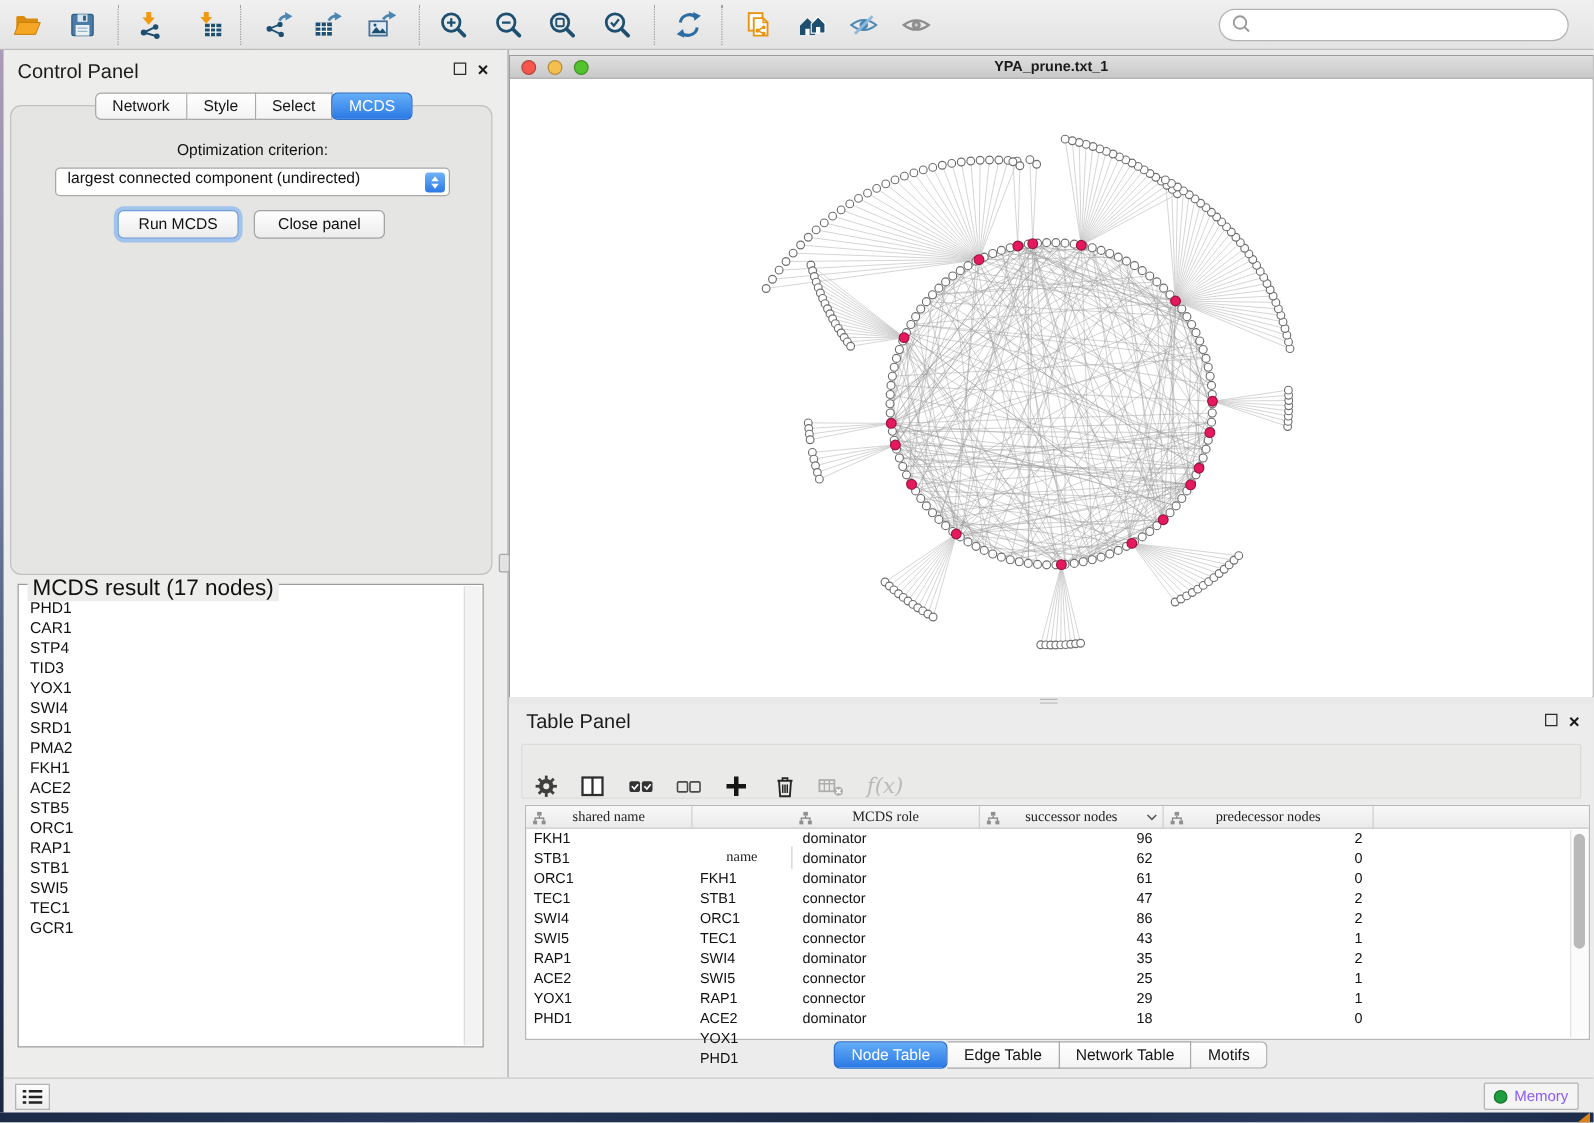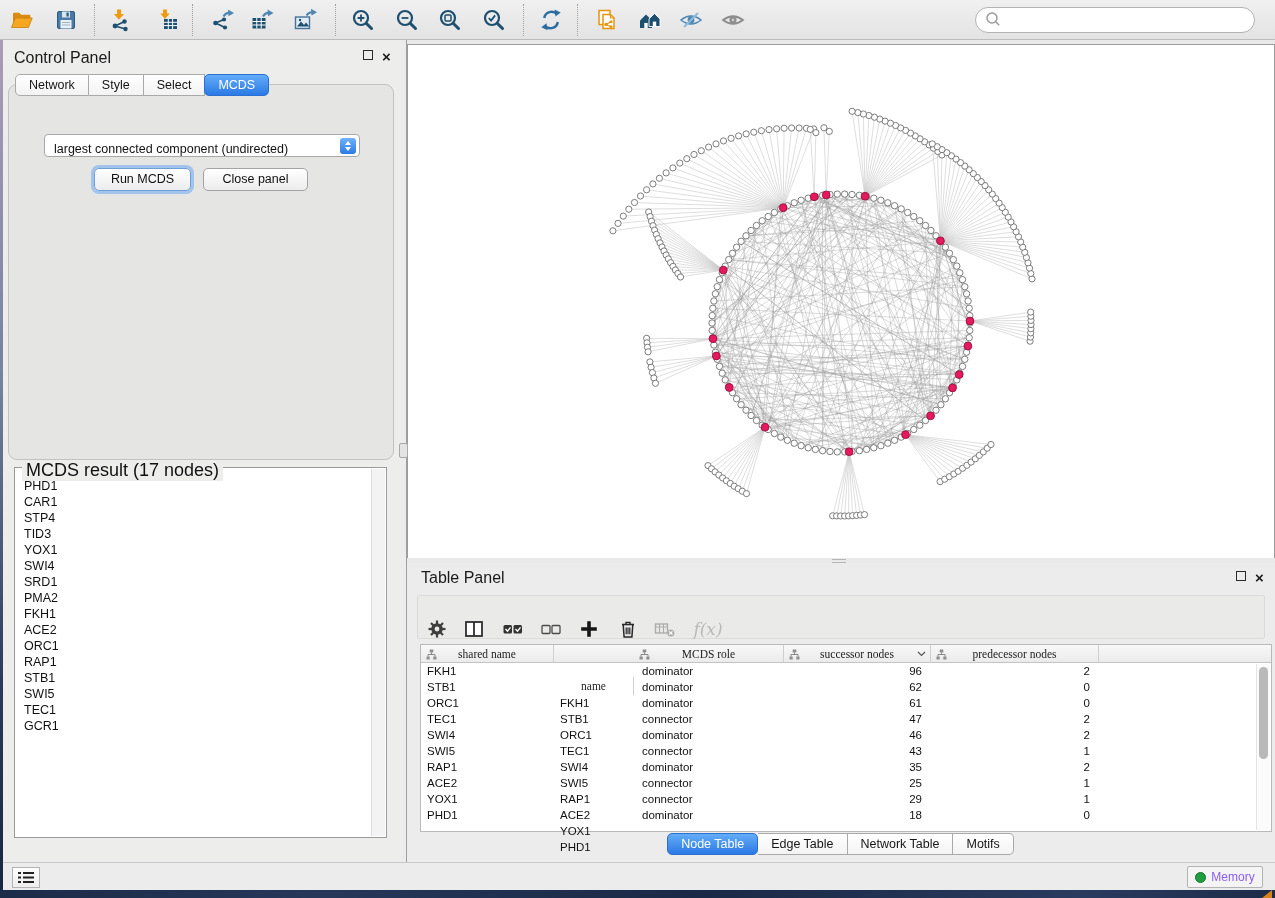--- a/index.html
+++ b/index.html
@@ -22,25 +22,25 @@
   .control-panel{position:absolute;left:3px;top:40px;width:398px;height:822px;background:#ededec;border-right:none;}
   .panel-title{position:absolute;left:11px;top:9px;font-size:16px;color:#1a1a1a;}
   .win-float{position:absolute;width:10px;height:10px;border:1.5px solid #2b2b2b;background:transparent;}
   .win-close{position:absolute;font-size:15px;font-weight:bold;color:#1a1a1a;line-height:10px;}
 
   .seg{display:flex;}
   .seg-tab{height:22px;line-height:21px;padding:0 13px;background:linear-gradient(#ffffff,#f3f3f3);border:1px solid #a9a9a9;border-left:none;font-size:12.5px;color:#151515;cursor:default;}
   .seg-tab:first-child{border-left:1px solid #a9a9a9;border-radius:5px 0 0 5px;}
   .seg-tab:last-child{border-radius:0 5px 5px 0;}
   .seg-tab.selected{background:linear-gradient(#63adf8,#2b79e5);color:#fff;border:1px solid #2b6fd0;border-radius:5px;margin-left:-1px;position:relative;z-index:2;}
-  .cp-tabs{position:absolute;left:12px;top:34px;width:398px;justify-content:flex-start;z-index:3;}
+  .cp-tabs{position:absolute;left:1px;top:34px;width:398px;justify-content:center;z-index:3;}
 
   .cp-inner{position:absolute;left:5px;top:44px;width:386px;height:376px;background:#e5e5e3;border:1px solid #c2c2c0;border-radius:9px;}
   .opt-label{position:absolute;left:0;width:398px;top:73px;text-align:center;color:#111;}
-  .criterion{position:absolute;left:41px;top:94px;width:316px;height:23px;background:#fff;border:1px solid #a8a8a8;border-radius:4px;display:flex;align-items:flex-end;padding-left:9px;color:#111;}
+  .criterion{position:absolute;left:41px;top:94px;width:316px;height:23px;background:#fff;border:1px solid #a8a8a8;border-radius:4px;display:flex;align-items:flex-start;padding-left:9px;color:#111;}
   .stepper{position:absolute;right:3px;top:3px;width:16px;height:16px;border-radius:3px;background:linear-gradient(#6fb2fa,#2d79e4);display:flex;flex-direction:column;align-items:center;justify-content:center;gap:2px;}
   .stepper .up{width:0;height:0;border-left:3.5px solid transparent;border-right:3.5px solid transparent;border-bottom:4px solid #fff;}
   .stepper .dn{width:0;height:0;border-left:3.5px solid transparent;border-right:3.5px solid transparent;border-top:4px solid #fff;}
   .btn{position:absolute;height:23px;background:linear-gradient(#ffffff,#ececec);border:1px solid #a3a3a3;border-radius:5px;font-size:12.5px;color:#111;text-align:center;line-height:21px;cursor:default;}
   .btn-run{left:91px;top:128px;width:97px;box-shadow:0 0 0 3px rgba(108,168,244,.55);border-color:#6f9fd9;}
   .btn-close{left:200px;top:128px;width:105px;}
 
   .mcds-result{position:absolute;left:11px;top:427px;width:373px;height:371px;background:#fff;border:1px solid #9a9a9a;}
   .mcds-legend{position:absolute;left:7px;top:-8px;background:#ededec;padding:0 4px;font-size:18px;color:#111;}
   .result-list{position:absolute;left:1px;top:1px;right:16px;bottom:1px;overflow:hidden;padding:9px 0 0 8px;font-size:12.5px;line-height:16px;color:#111;}
@@ -244,20 +244,21 @@
   <div class="panel-title">Control Panel</div>
   <div class="win-float" style="left:360px;top:10px"></div>
   <div class="win-close" style="left:379px;top:12px">×</div>
   <div class="seg cp-tabs">
       <div class="seg-tab">Network</div>
       <div class="seg-tab">Style</div>
       <div class="seg-tab">Select</div>
       <div class="seg-tab selected">MCDS</div>
     </div>
   <div class="cp-inner"></div>
+  <div class="opt-label">Optimization criterion:</div>
   <div class="criterion">
     <span>largest connected component (undirected)</span>
     <span class="stepper">
         <span class="up"></span>
         <span class="dn"></span>
       </span>
   </div>
   <div class="btn btn-run">Run MCDS</div>
   <div class="btn btn-close">Close panel</div>
   <div class="mcds-result">
@@ -266,35 +267,42 @@
         <div class="result-item">PHD1</div>
         <div class="result-item">CAR1</div>
         <div class="result-item">STP4</div>
         <div class="result-item">TID3</div>
         <div class="result-item">YOX1</div>
         <div class="result-item">SWI4</div>
         <div class="result-item">SRD1</div>
         <div class="result-item">PMA2</div>
         <div class="result-item">FKH1</div>
         <div class="result-item">ACE2</div>
+        <div class="result-item">STB5</div>
         <div class="result-item">ORC1</div>
         <div class="result-item">RAP1</div>
         <div class="result-item">STB1</div>
         <div class="result-item">SWI5</div>
         <div class="result-item">TEC1</div>
         <div class="result-item">GCR1</div>
       </div>
     <div class="result-scroll"></div>
   </div>
 </div>
 
 <div class="v-split"></div>
 <div class="v-grip"></div>
 
 <div class="net-window">
+  <div class="net-titlebar">
+    <div class="light" style="left: 9px; background: rgb(245, 87, 77); border: 1px solid rgba(0, 0, 0, 0.25);"></div>
+    <div class="light" style="left: 30px; background: rgb(245, 191, 79); border: 1px solid rgba(0, 0, 0, 0.25);"></div>
+    <div class="light" style="left: 51px; background: rgb(84, 194, 47); border: 1px solid rgba(0, 0, 0, 0.25);"></div>
+    <div class="net-title">YPA_prune.txt_1</div>
+  </div>
   <div class="net-canvas">
     <svg width="866" height="494">
         <line x1="444.0" y1="130.5" x2="541.5" y2="189.3" stroke="#9a9a9a" stroke-width="0.55" opacity="0.65"></line>
         <line x1="304.2" y1="266.4" x2="328.6" y2="183.2" stroke="#9a9a9a" stroke-width="0.55" opacity="0.65"></line>
         <line x1="400.2" y1="383.8" x2="317.2" y2="315.9" stroke="#9a9a9a" stroke-width="0.55" opacity="0.65"></line>
         <line x1="517.5" y1="356.5" x2="317.2" y2="202.1" stroke="#9a9a9a" stroke-width="0.55" opacity="0.65"></line>
         <line x1="511.8" y1="156.8" x2="545.3" y2="322.4" stroke="#9a9a9a" stroke-width="0.55" opacity="0.65"></line>
         <line x1="317.2" y1="315.9" x2="499.6" y2="369.5" stroke="#9a9a9a" stroke-width="0.55" opacity="0.65"></line>
         <line x1="444.0" y1="387.5" x2="333.1" y2="340.7" stroke="#9a9a9a" stroke-width="0.55" opacity="0.65"></line>
         <line x1="360.2" y1="152.5" x2="465.8" y2="383.8" stroke="#9a9a9a" stroke-width="0.55" opacity="0.65"></line>
@@ -1160,21 +1168,21 @@
           <div class="td c1">TEC1</div>
           <div class="td c2">connector</div>
           <div class="td c3">47</div>
           <div class="td c4">2</div>
           <div class="td cf"></div>
         </div>
         <div class="tr">
           <div class="td c0">SWI4</div>
           <div class="td c1">SWI4</div>
           <div class="td c2">dominator</div>
-          <div class="td c3">46</div>
+          <div class="td c3">86</div>
           <div class="td c4">2</div>
           <div class="td cf"></div>
         </div>
         <div class="tr">
           <div class="td c0">SWI5</div>
           <div class="td c1">SWI5</div>
           <div class="td c2">connector</div>
           <div class="td c3">43</div>
           <div class="td c4">1</div>
           <div class="td cf"></div>

